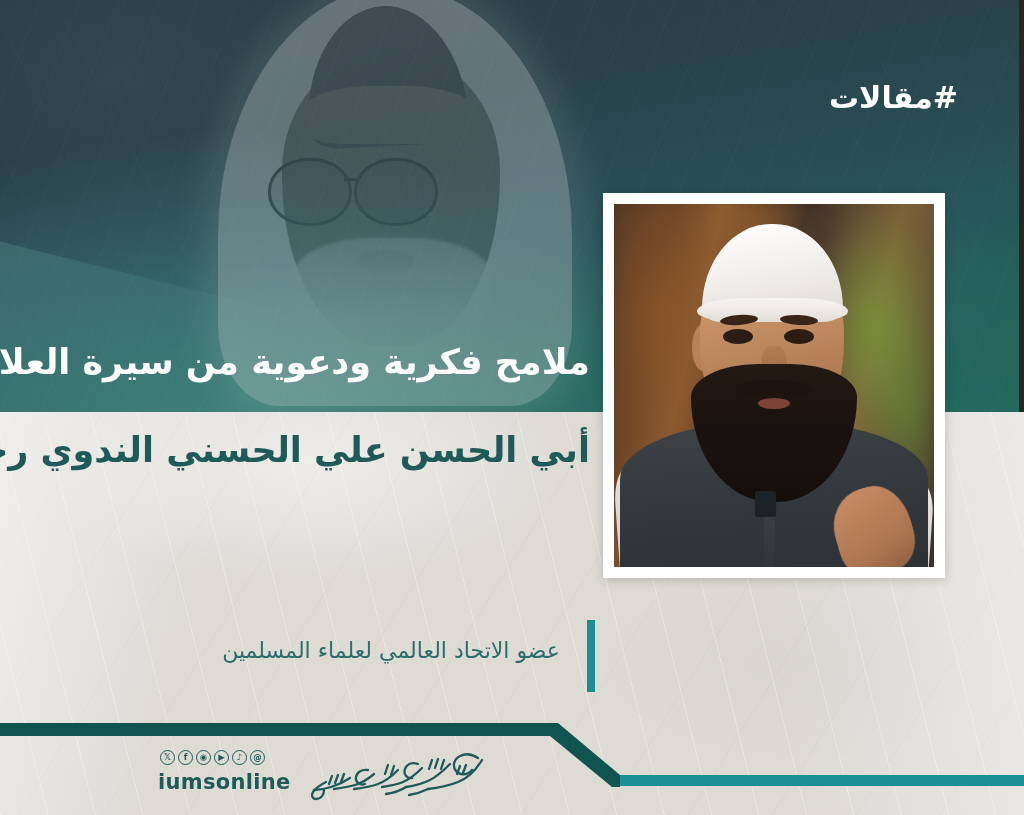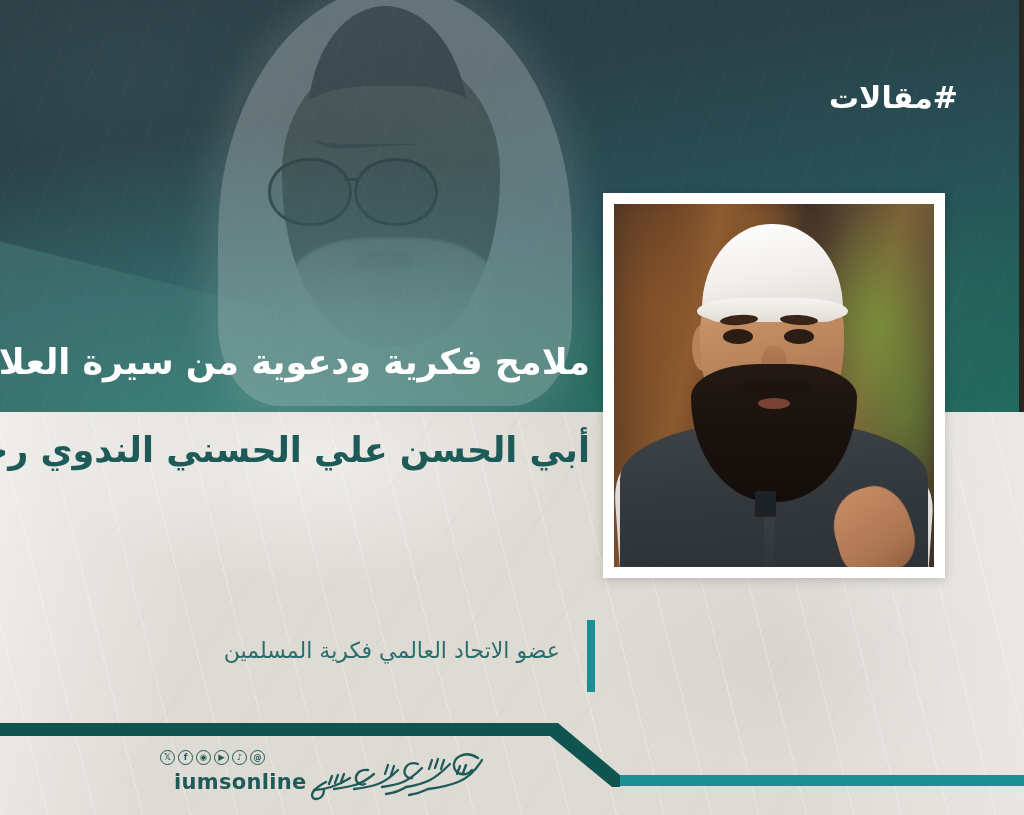--- a/index.html
+++ b/index.html
@@ -410,21 +410,21 @@
     color: #1d5a58;
     font-size: 8.5px;
     line-height: 12.4px;
     text-align: center;
     font-weight: bold;
     font-family: "DejaVu Sans", sans-serif;
     box-sizing: border-box;
   }
   .brand-word {
     position: absolute;
-    left: 16px; top: 22px;
+    left: 0; top: 22px;
     color: #1d5a58;
     font-size: 21px;
     font-weight: bold;
     letter-spacing: 0.3px;
     direction: ltr;
     font-family: "DejaVu Sans", sans-serif;
   }
   .logo-calligraphy {
     position: absolute;
     left: 152px; top: 0px;
@@ -483,21 +483,21 @@
 
   <div class="title-wrap1">
     <div class="title-text on-teal">ملامح فكرية ودعوية من سيرة العلامة</div>
   </div>
   <div class="title-wrap2">
     <div class="title-text on-paper">أبي الحسن علي الحسني الندوي رحمه الله</div>
   </div>
 
   <div class="byline-row">
     <div class="byline-divider"></div>
-    <div class="byline-affil">عضو الاتحاد العالمي فكرية المسلمين</div>
+    <div class="byline-affil">عضو الاتحاد العالمي لعلماء المسلمين</div>
   </div>
 
   <svg class="deco" viewBox="0 0 1024 115" preserveAspectRatio="none">
     <polygon points="0,23 558,23 620,75 620,87 612,87 550,36 0,36" fill="#10544f"></polygon>
     <rect x="620" y="75" width="404" height="11" fill="#1a8f94"></rect>
   </svg>
 
   <div class="footer-logo">
     <div class="socials">
       <div class="soc">𝕏</div>

